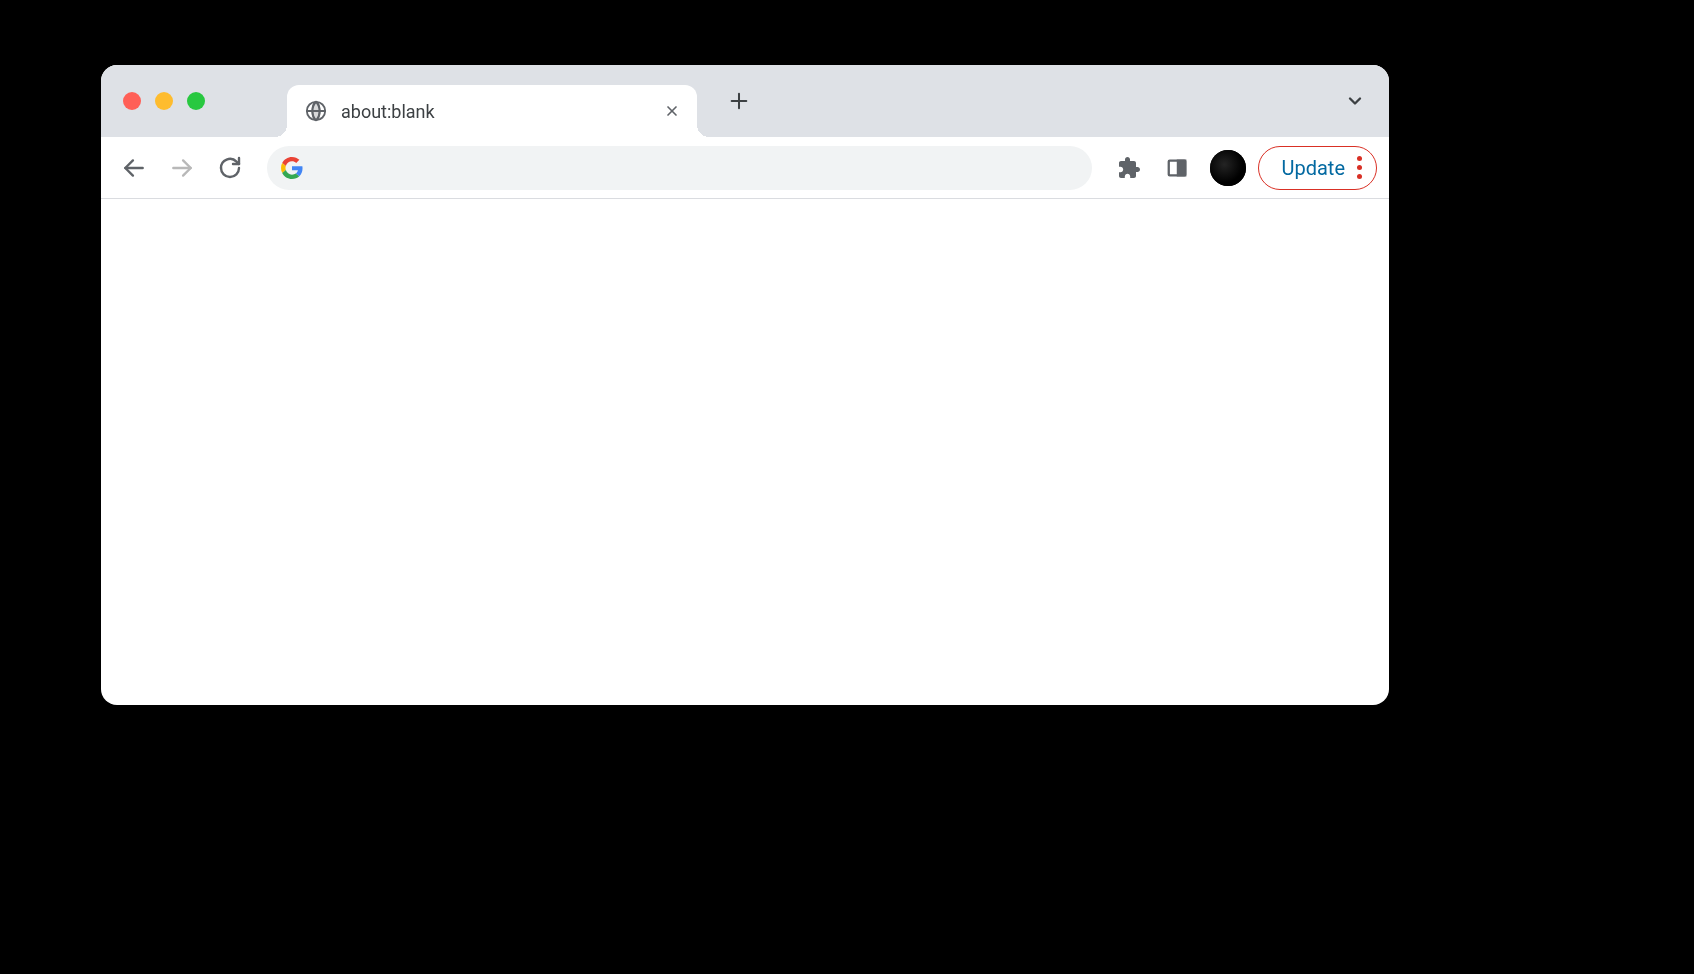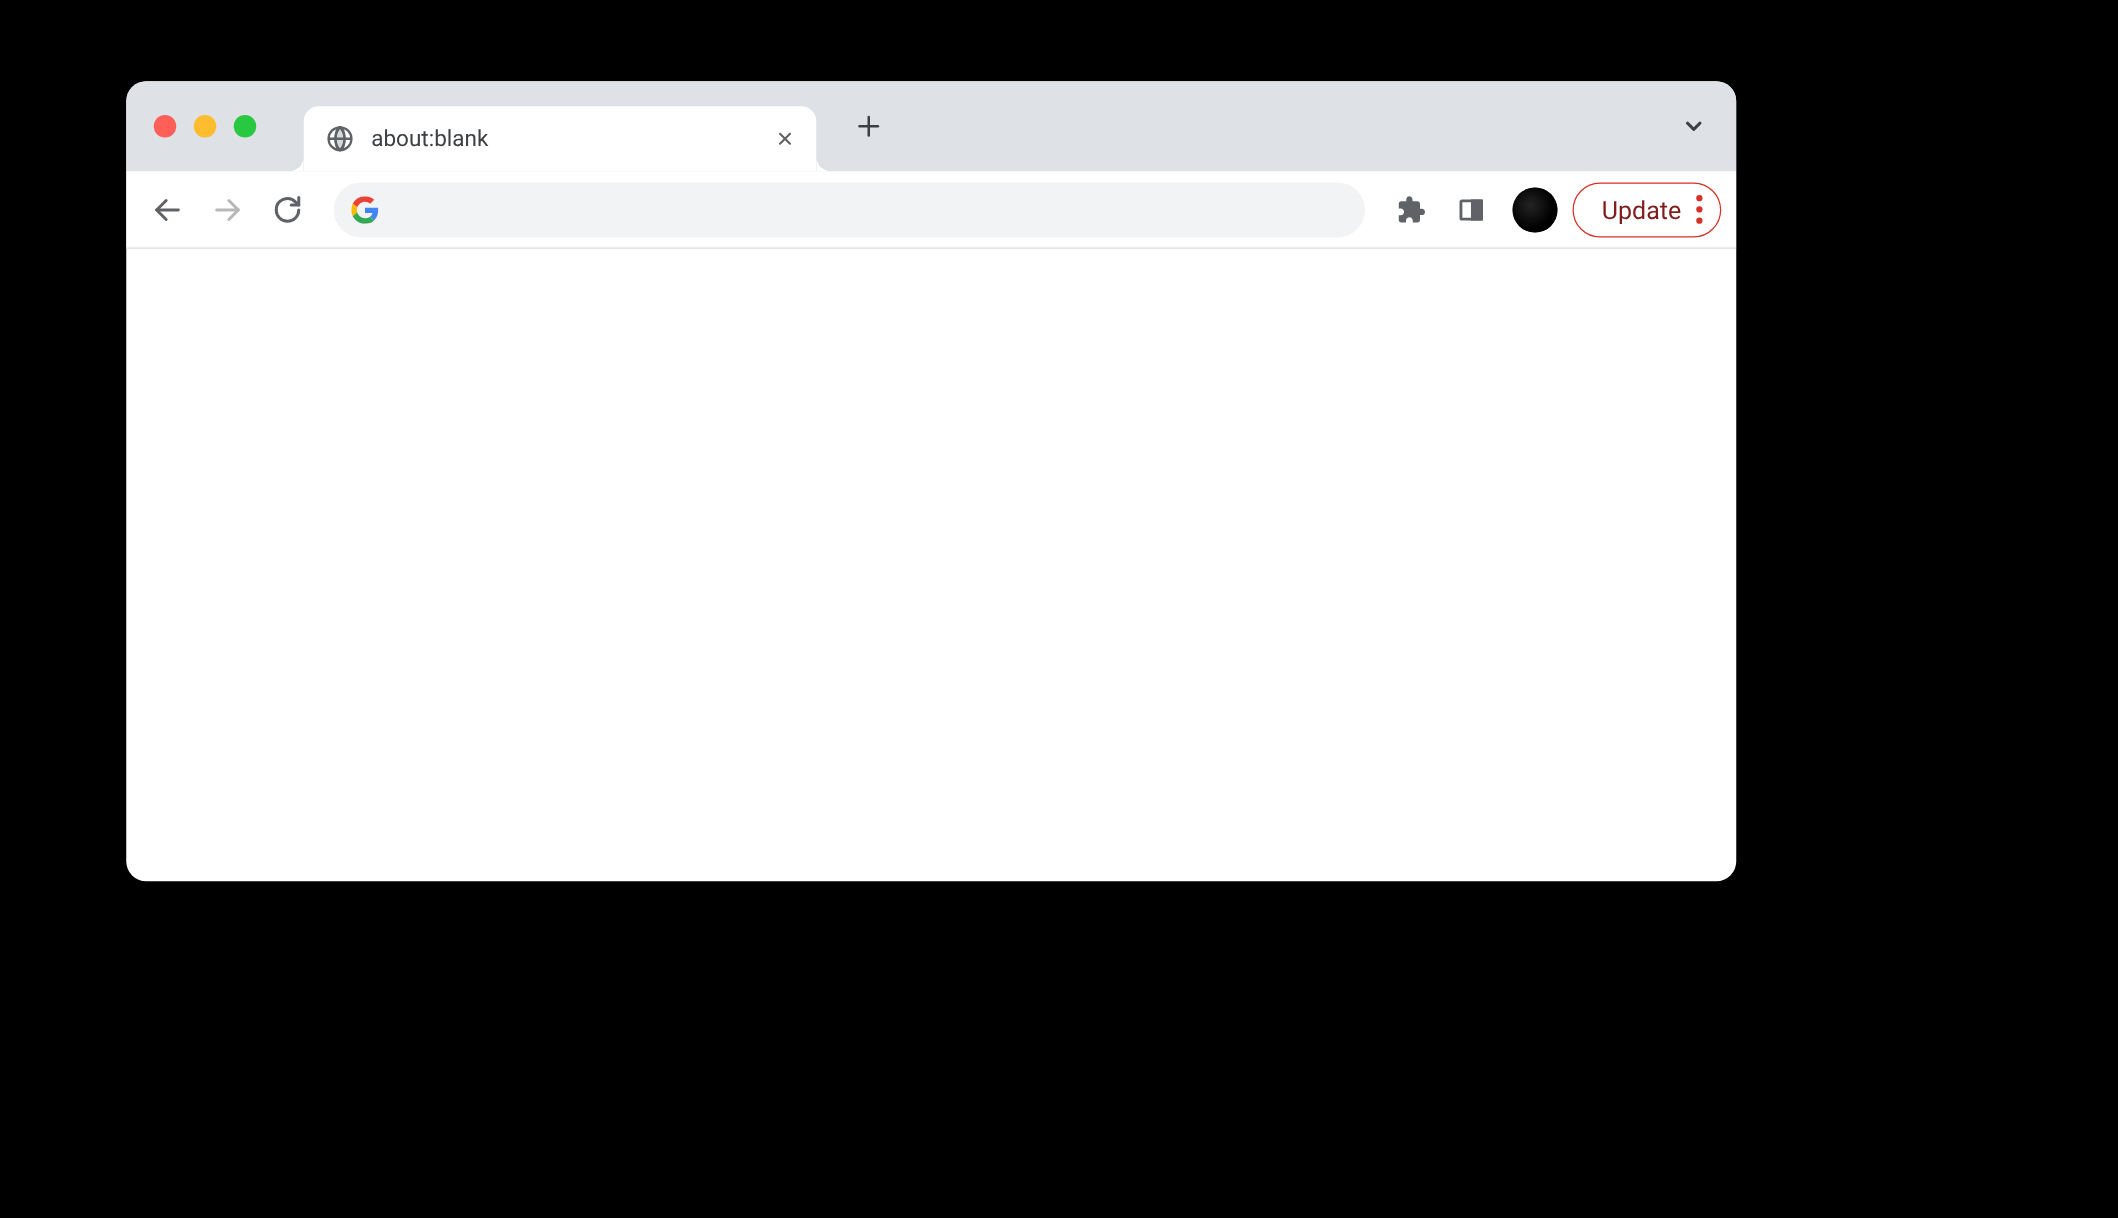--- a/index.html
+++ b/index.html
@@ -51,20 +51,21 @@
       display: flex;
       align-items: center;
       background: #fff;
       height: 52px;
       border-radius: 12px 12px 0 0;
       padding: 0 14px 0 18px;
       width: 410px;
       gap: 14px;
       align-self: flex-end;
       position: relative;
+      margin-left: 44px;
     }
     .tab::before,
     .tab::after {
       content: "";
       position: absolute;
       bottom: 0;
       width: 12px;
       height: 12px;
       background: #fff;
     }
@@ -194,21 +195,21 @@
       content: "";
       position: absolute;
       inset: 0;
       background: radial-gradient(circle at 40% 40%, rgba(60,60,60,0.6) 0%, rgba(0,0,0,1) 60%);
     }
     .update-btn {
       display: flex;
       align-items: center;
       gap: 12px;
       border: 1.5px solid #d93025;
-      color: #7f1d1d;
+      color: #0369a1;
       height: 44px;
       padding: 0 14px 0 22px;
       border-radius: 22px;
       font-size: 20px;
       cursor: pointer;
       background: #fff;
     }
     .update-btn .dots {
       display: flex;
       flex-direction: column;

